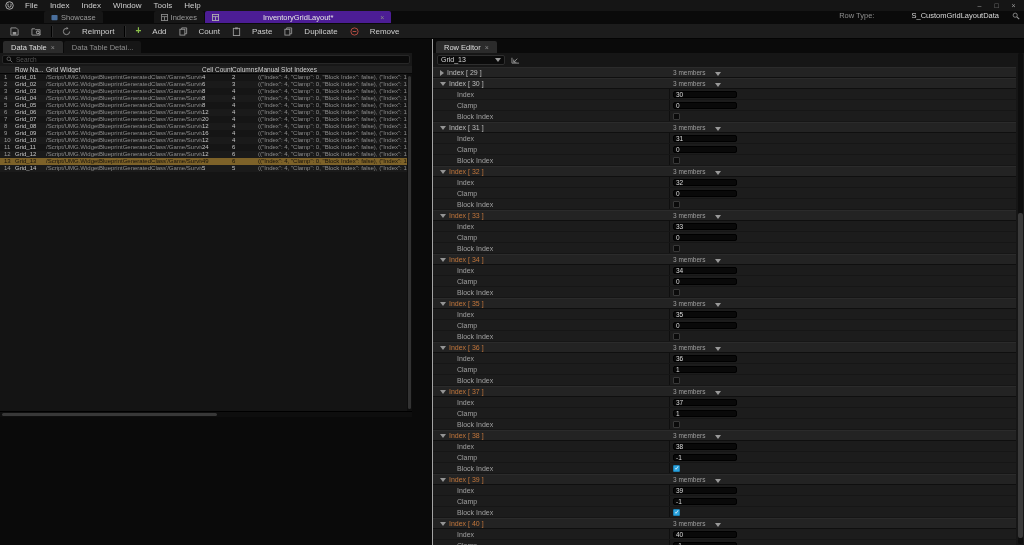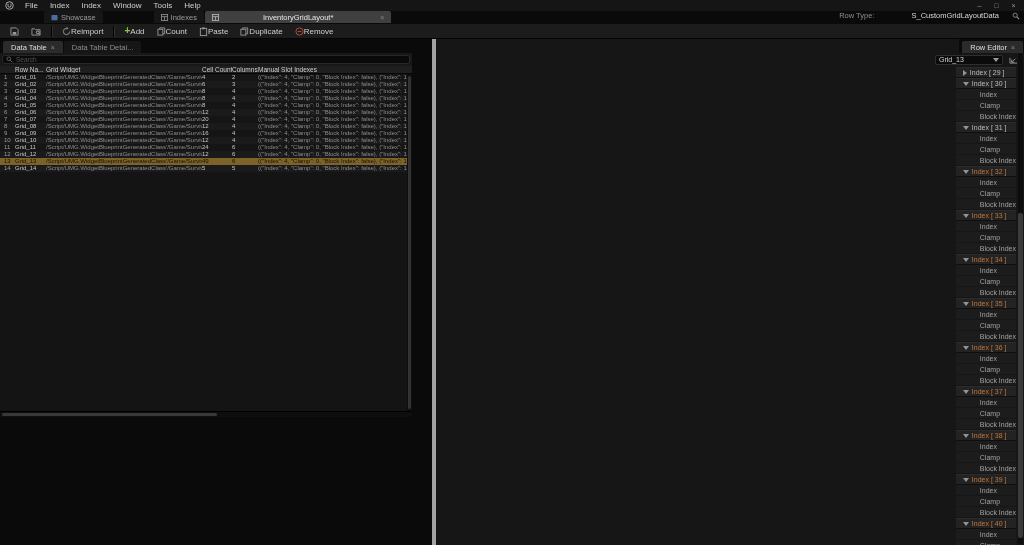--- a/index.html
+++ b/index.html
@@ -12,29 +12,29 @@
   .menu-items{display:flex;}
   .menu-item{padding:11px 6px;font-size:8px;line-height:11px;color:#cfcfcf;}
   .win-controls{margin-left:auto;display:flex;padding-right:2px;}
   .win-btn{width:17px;text-align:center;font-size:7px;line-height:11px;color:#9a9a9a;}
 
   
   .tabbar{position:absolute;top:11px;left:0;right:0;height:13px;background:#0a0a0a;display:flex;align-items:flex-start;margin-left:28px;}
   .atab{height:12px;display:flex;align-items:center;gap:3px;padding:0 7px;font-size:7.5px;color:#9b9b9b;background:#161616;margin-right:1px;border-radius:2px 2px 0 0;white-space:nowrap;}
   .atab.showcase{margin-left:16px;}
   .atab.itemlist{margin-left:50px;}
-  .atab.active{background:#404040;color:#e6e6e6;gap:44px;}
+  .atab.active{background:#4c1d95;color:#e6e6e6;gap:44px;}
   .atab .close{color:#8a8a8a;font-size:7px;margin-left:3px;}
   .rowtype{margin-left:auto;display:flex;align-items:center;gap:13px;padding:0 4px 2px 0;font-size:7.5px;white-space:nowrap;}
   .rowtype .lab{color:#8f8f8f;}
   .rowtype .val{color:#d8d8d8;padding-left:24px;}
 
   
   .toolbar{position:absolute;top:24px;left:0;right:0;height:15px;background:#1c1c1c;border-bottom:1px solid #040404;display:flex;align-items:center;padding-left:5px;gap:2px;}
-  .tbtn{display:flex;align-items:center;gap:0;padding:0 5px;height:13px;font-size:8px;color:#cfcfcf;white-space:nowrap;}
+  .tbtn{display:flex;align-items:center;gap:11px;padding:0 5px;height:13px;font-size:8px;color:#cfcfcf;white-space:nowrap;}
   .tsep{width:1px;height:11px;background:#000;box-shadow:1px 0 0 #2e2e2e;margin:0 3px;}
   .plus-icon::before{content:"+";color:#8bc24a;font-weight:bold;font-size:10px;line-height:9px;}
 
   
   .ptabs{height:14px;display:flex;align-items:flex-end;background:#0a0a0a;padding-left:3px;}
   .ptab{height:12px;display:flex;align-items:center;gap:4px;padding:0 8px;font-size:7.5px;background:#161616;color:#8f8f8f;margin-right:1px;border-radius:2px 2px 0 0;white-space:nowrap;}
   .ptab.active{background:#2b2b2b;color:#dedede;}
   .ptab .close{font-size:7px;color:#8a8a8a;}
 
   
@@ -61,21 +61,21 @@
   .c.name{color:#c6c6c6;}
   .c.widget{color:#8d8d8d;}
   .c.val{color:#c6c6c6;}
   .c.manual{color:#8d8d8d;}
   .vscroll{position:absolute;top:0;right:0;bottom:0;width:5px;background:#0e0e0e;}
   .vthumb{position:absolute;top:2px;left:1px;right:1px;height:calc(100% - 4px);background:#333;border-radius:2px;}
   .hscroll{height:6px;background:#0e0e0e;border-top:1px solid #000;position:relative;}
   .hthumb{position:absolute;left:2px;top:1px;width:215px;height:3px;background:#383838;border-radius:2px;}
 
   
-  .right-panel{position:absolute;left:432px;top:39px;width:592px;height:506px;background:#161616;display:flex;flex-direction:column;border-left:4px solid #a3a3a3;align-items:flex-end;}
+  .right-panel{position:absolute;left:432px;top:39px;width:592px;height:506px;background:#161616;display:flex;flex-direction:column;border-left:1px solid #a3a3a3;}
   .row-select{height:14px;display:flex;align-items:center;padding:2px 4px;}
   .dropdown{width:68px;height:10px;background:#0b0b0b;border:1px solid #2e2e2e;border-radius:2px;display:flex;align-items:center;padding:0 3px;font-size:7px;line-height:8px;color:#d8d8d8;}
   .dd-chev{margin-left:auto;width:0;height:0;border-left:3px solid transparent;border-right:3px solid transparent;border-top:4px solid #9a9a9a;}
   .icon-btn{width:13px;height:10px;display:flex;align-items:center;justify-content:center;margin-left:4px;}
   .entries{flex:1;overflow:hidden;margin-right:8px;position:relative;}
   .entry-header{height:11px;position:relative;display:flex;align-items:center;padding-left:7px;background:#232323;border-top:1px solid #2b2b2b;border-bottom:1px solid #0f0f0f;}
   .tri{width:0;height:0;border-top:3px solid transparent;border-bottom:3px solid transparent;border-left:4px solid #949494;flex-shrink:0;}
   .tri.open{border-left:3px solid transparent;border-right:3px solid transparent;border-top:4px solid #949494;border-bottom:none;}
   .entry-label{font-size:7px;color:#bcbcbc;margin-left:3px;white-space:nowrap;}
   .entry-label.hl{color:#c2763b;}

